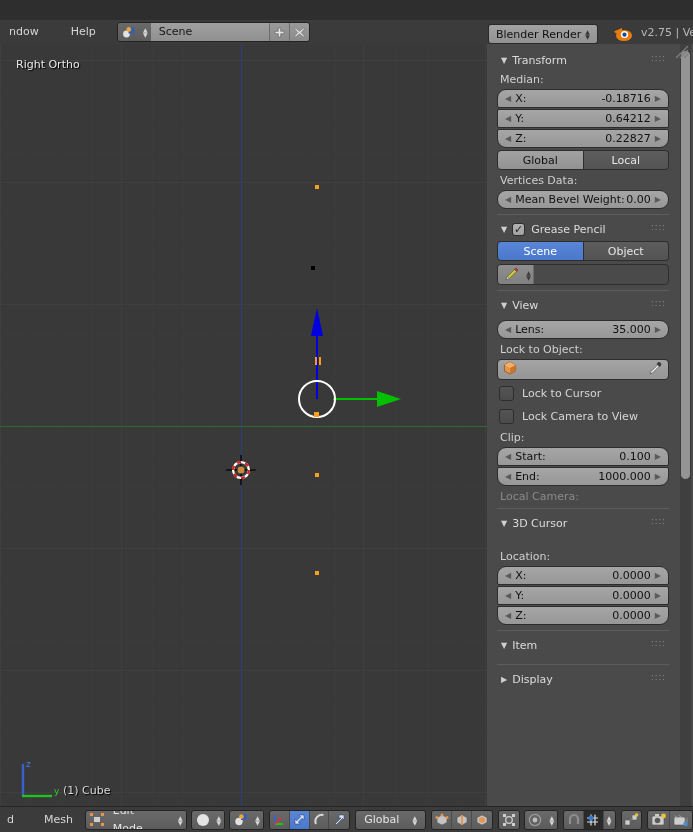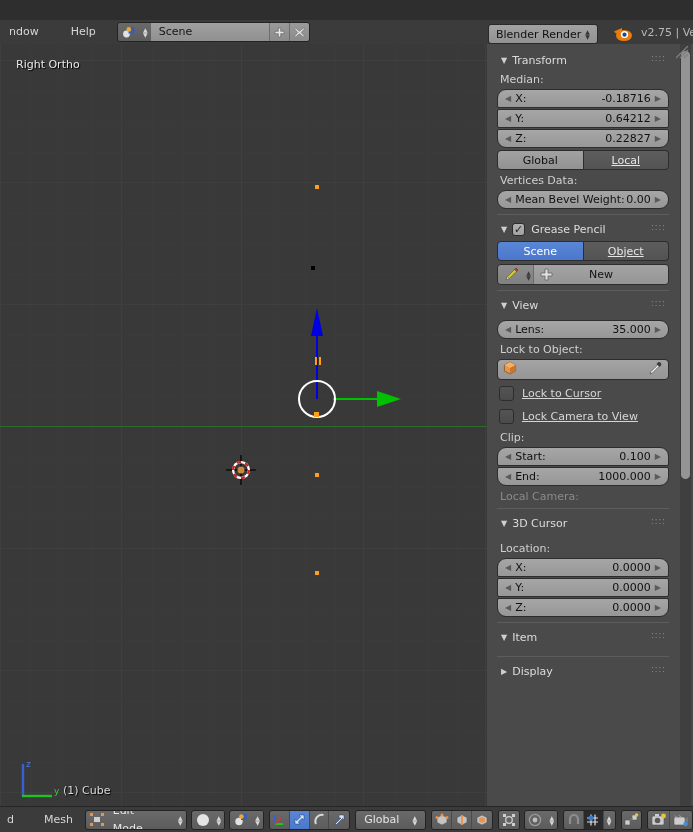--- a/index.html
+++ b/index.html
@@ -143,35 +143,35 @@
   .nf-group .numfield:last-child{border-radius:2px 2px 9px 9px;}
   .nf-group .numfield:not(:first-child):not(:last-child){border-radius:2px;}
   .nf-single{border-radius:9px;}
 
   .toggle-row{display:flex;margin:2px 0;}
   .tgl{
     flex:1;height:20px;display:flex;align-items:center;justify-content:center;
     font-size:11px;border:1px solid #2d2d2d;
   }
   .tgl.left{border-radius:4px 0 0 4px;}
-  .tgl.right{border-radius:0 4px 4px 0;border-left:none;text-decoration:underline;}
+  .tgl.right{border-radius:0 4px 4px 0;border-left:none;}
   .tgl.off{background:linear-gradient(to bottom,#a2a2a2,#929292);color:#111;}
   .tgl.on{background:linear-gradient(to bottom,#5d5d5d,#535353);color:#e6e6e6;}
   .tgl.blue{background:linear-gradient(to bottom,#5a86d6,#4a78cc);color:#fff;}
 
   .checkrow{display:flex;align-items:center;height:22px;margin:1px 0;}
   .chk{
     width:15px;height:15px;border-radius:3px;margin-right:8px;margin-left:2px;
     background:linear-gradient(to bottom,#545454,#4b4b4b);
     border:1px solid #2d2d2d;
     display:flex;align-items:center;justify-content:center;
     color:#fff;font-size:11px;
   }
   .chk.on{background:linear-gradient(to bottom,#b0b0b0,#a2a2a2);color:#222;}
-  .checkrow span{color:#d6d6d6;font-size:11px;text-decoration:underline;}
+  .checkrow span{color:#d6d6d6;font-size:11px;}
 
   .idfield{
     height:21px;border-radius:4px;display:flex;align-items:center;
     background:linear-gradient(to bottom,#a4a4a4,#959595);
     border:1px solid #2d2d2d;padding:0 5px;color:#151515;font-size:11px;
     margin:2px 0;
   }
   .idfield.dim{
     background:linear-gradient(to bottom,#636363,#5a5a5a);color:#8d8d8d;
   }
@@ -444,28 +444,20 @@
           <svg width="15" height="15" viewBox="0 0 15 15">
             <path d="M2 13 L3.4 9.6 L10.6 2.4 L12.6 4.4 L5.4 11.6 Z" fill="#c8c83a" stroke="#6a6a2a" stroke-width="0.7"></path>
             <path d="M10.6 2.4 L12 1 L14 3 L12.6 4.4 Z" fill="#cc4444" stroke="#6a2a2a" stroke-width="0.7"></path>
             <path d="M2 13 L3.4 9.6 L5.4 11.6 Z" fill="#e9e9e9" stroke="#555" stroke-width="0.6"></path>
           </svg>
         </div>
         <div class="sp">
             <span>▲</span>
             <span>▼</span>
           </div>
-        <div class="newbtn">
-          <span class="plus">
-            <svg width="13" height="13" viewBox="0 0 13 13">
-                <path d="M5 1h3v4h4v3H8v4H5V8H1V5h4z" fill="#dcdcdc" stroke="#5a5a5a" stroke-width="0.7"></path>
-              </svg>
-          </span>
-          <span>New</span>
-        </div>
       </div>
 
       <div class="sep"></div>
 
       <div class="panel-hdr">
         <span class="tri">▼</span>
         <span>View</span>
         <span class="dots">::::</span>
       </div>
       <div class="numfield nf-single" style="margin-top:6px;">
@@ -516,21 +508,21 @@
       </div>
       <div class="sub-lbl dim">Local Camera:</div>
 
       <div class="sep"></div>
 
       <div class="panel-hdr">
         <span class="tri">▼</span>
         <span>3D Cursor</span>
         <span class="dots">::::</span>
       </div>
-      <div class="sub-lbl" style="margin-top:10px;">Location:</div>
+      <div class="sub-lbl" style="margin-top:18px;">Location:</div>
       <div class="nf-group">
         <div class="numfield">
           <span class="arrL">◀</span>
           <span class="nm">X:</span>
           <span class="vl">0.0000</span>
           <span class="arrR">▶</span>
         </div>
         <div class="numfield">
           <span class="arrL">◀</span>
           <span class="nm">Y:</span>

